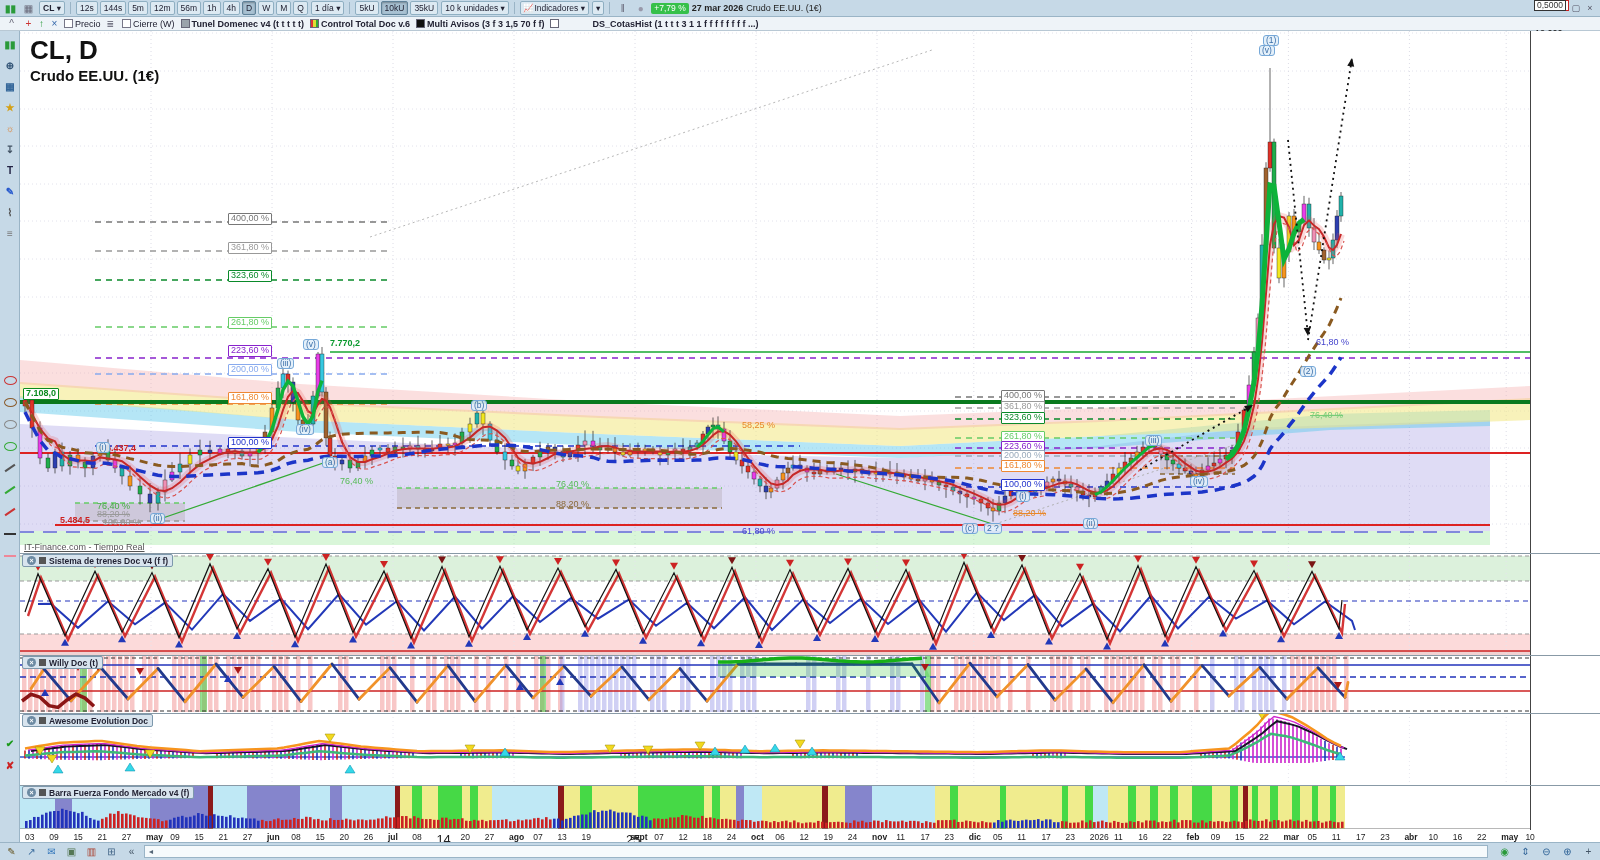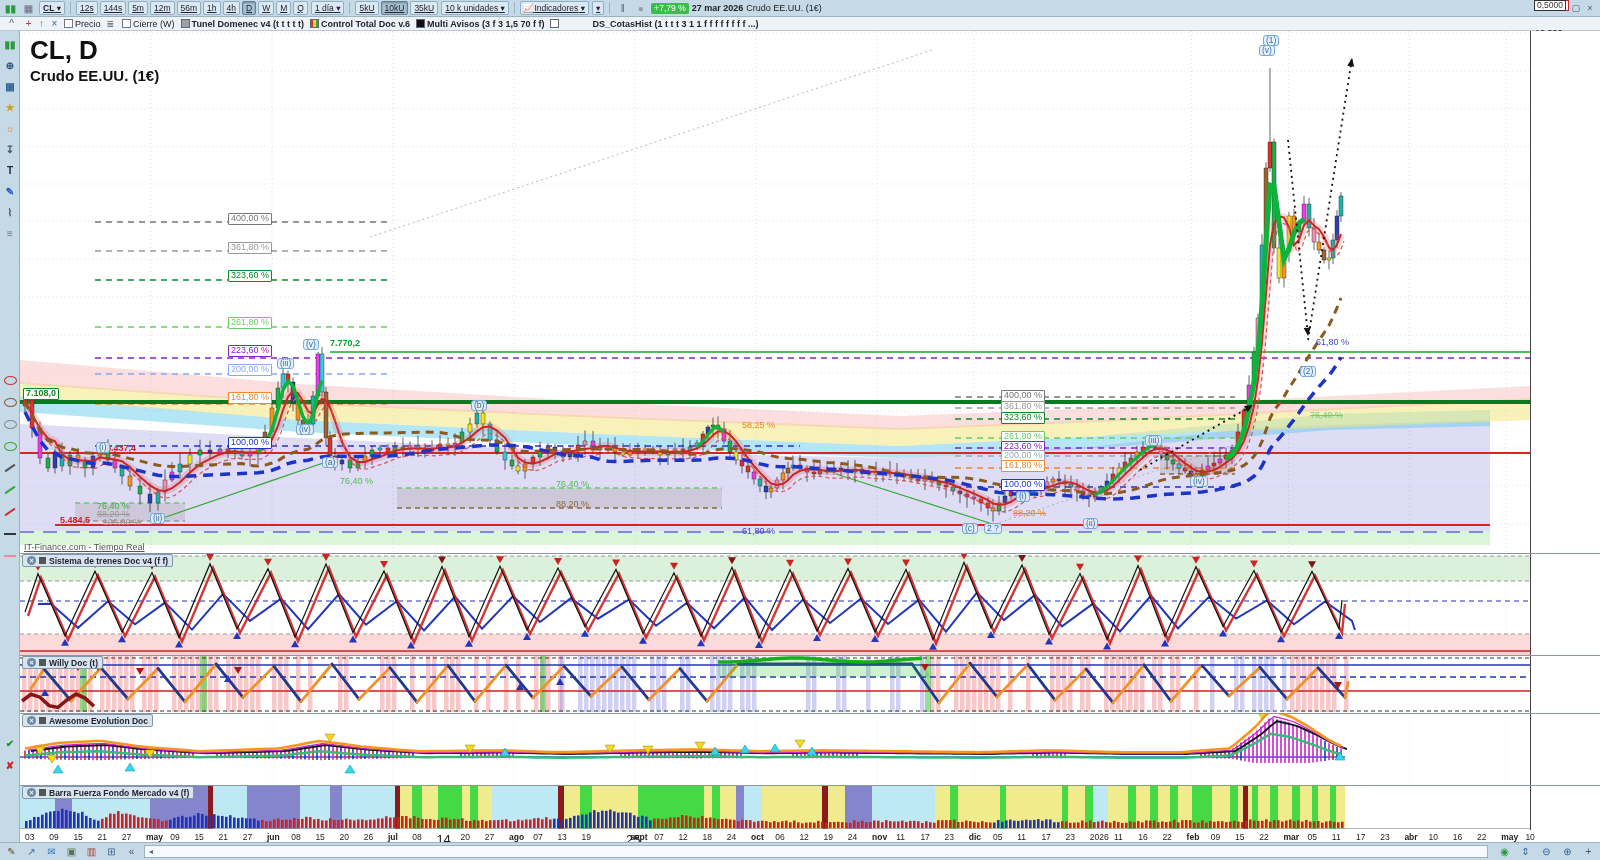--- a/index.html
+++ b/index.html
@@ -4,21 +4,21 @@
 <style>
   html,body{margin:0;padding:0;background:#dfe7ee;}
   #app{position:relative;width:1600px;height:860px;background:#ffffff;overflow:hidden;
        font-family:"Liberation Sans",sans-serif;font-size:9px;color:#222;}
   
   #topbar{position:absolute;left:0;top:0;width:1600px;height:17px;background:#c6d9e7;
           border-bottom:1px solid #9ab4c6;display:flex;align-items:center;gap:3px;padding-left:3px;box-sizing:border-box;}
   #indbar{position:absolute;left:0;top:17px;width:1600px;height:14px;background:#eef3f8;
           border-bottom:1px solid #b8c8d4;display:flex;align-items:center;gap:4px;padding-left:4px;box-sizing:border-box;}
   .tbbtn{background:#dce9f2;border:1px solid #8fafc2;border-radius:2px;padding:0 3px;height:12px;
-         display:inline-flex;align-items:center;font-size:8.5px;color:#223;cursor:default;text-decoration:underline;}
+         display:inline-flex;align-items:center;font-size:8.5px;color:#223;cursor:default;}
   .tbbtn.active{background:#a8c1d2;border-color:#5f8198;box-shadow:inset 0 1px 2px rgba(0,0,0,.3);}
   .tbsep{width:1px;height:12px;background:#9ab4c6;margin:0 2px;}
   .badge{background:#35c04a;color:#fff;border-radius:2px;padding:0 3px;height:11px;display:inline-flex;align-items:center;font-size:8.5px;}
   .wctl{width:14px;height:12px;display:inline-flex;align-items:center;justify-content:center;color:#556;font-size:9px;}
   .chk{width:7px;height:7px;border:1px solid #778;background:#fff;display:inline-block;margin-right:2px;}
   .sqico{width:7px;height:7px;display:inline-block;margin-right:2px;border:1px solid #667;}
   .ind-item{display:inline-flex;align-items:center;margin-right:6px;color:#223;}
   
   #lefttools{position:absolute;left:0;top:31px;width:20px;height:811px;background:#c6d9e7;border-right:1px solid #9ab4c6;box-sizing:border-box;}
   .ltool{position:absolute;left:2px;width:16px;height:16px;display:flex;align-items:center;justify-content:center;font-size:10px;}

